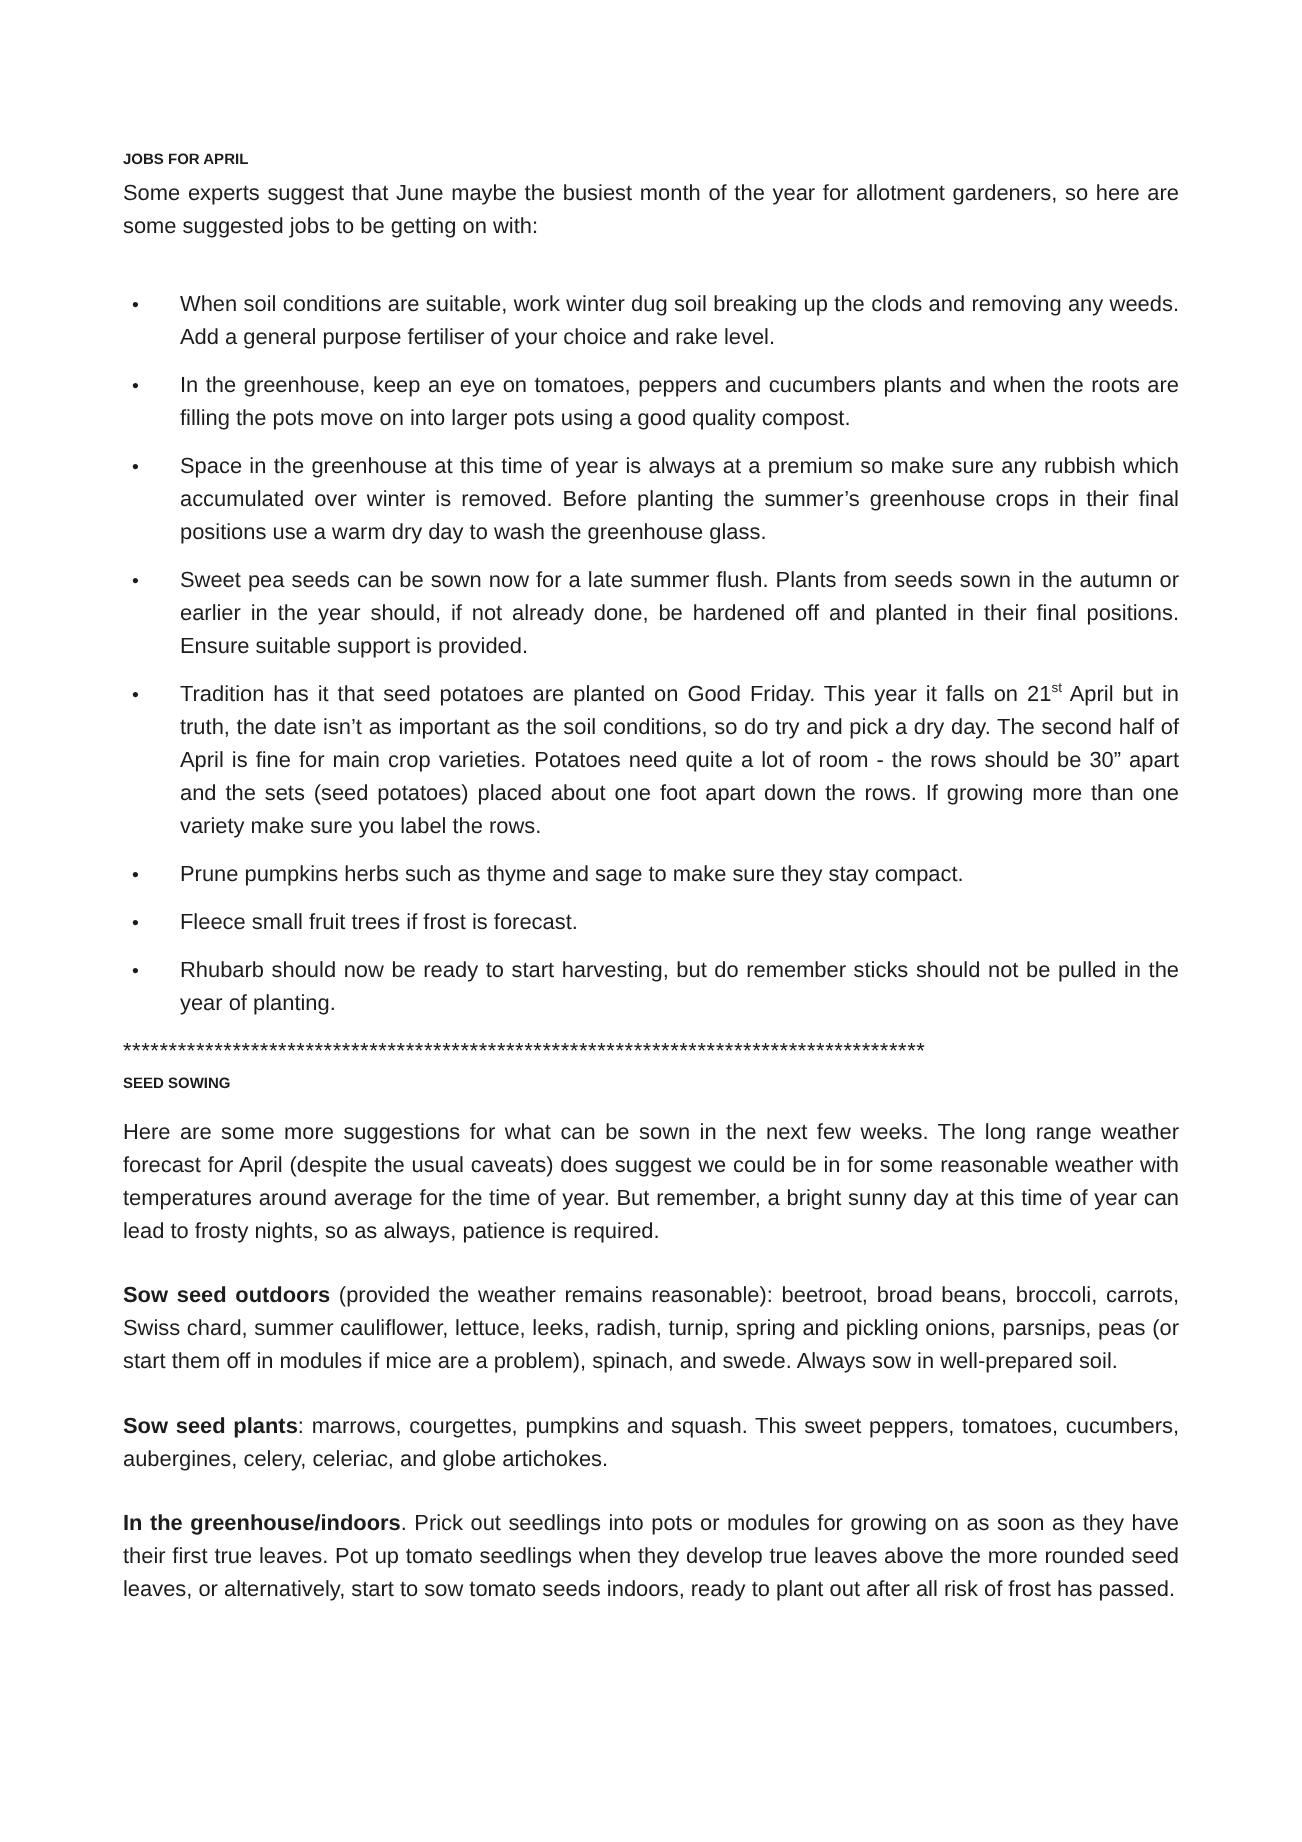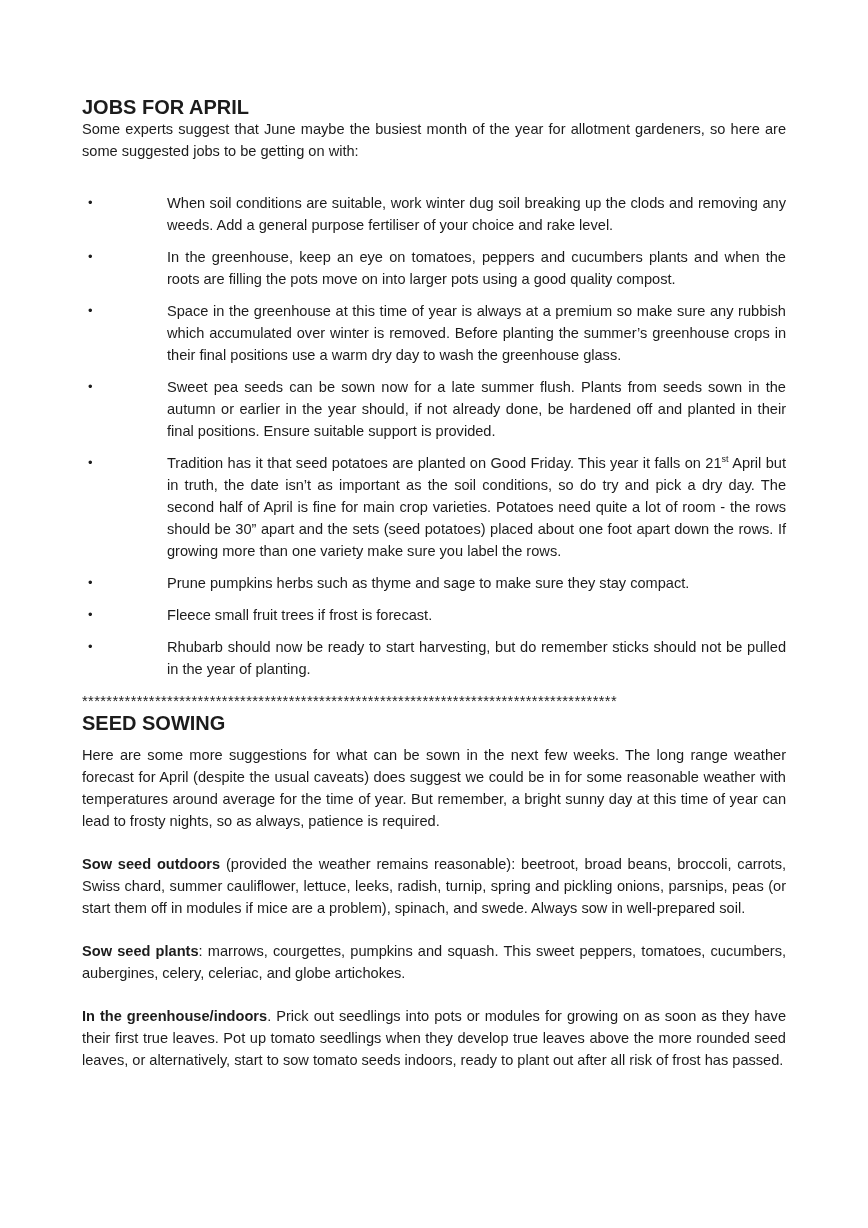--- a/index.html
+++ b/index.html
@@ -14,21 +14,21 @@
     box-sizing: border-box;
     background: #ffffff;
     padding: 96px 82px 0 82px;
     font-family: "Liberation Sans", sans-serif;
     font-size: 14.6px;
     line-height: 22px;
     color: #1c1c1c;
     overflow: hidden;
   }
   .section-heading {
-    font-size: 20px;
+    font-size: 10px;
     font-weight: 700;
     margin: 0;
     line-height: 22px;
   }
   .para {
     margin: 0;
     text-align: justify;
   }
   .jobs-list {
     list-style: none;
@@ -41,21 +41,20 @@
   }
   .bullet-marker {
     flex: 0 0 38px;
     box-sizing: border-box;
     padding-left: 6px;
     font-size: 13px;
   }
   .bullet-text {
     flex: 1;
     text-align: justify;
-    margin-left: 47px;
   }
   .divider-line {
     white-space: nowrap;
     overflow: hidden;
     letter-spacing: 0.4px;
     margin: 0;
     line-height: 22px;
   }
   .seed-heading {
     margin: 0 0 10px 0;

